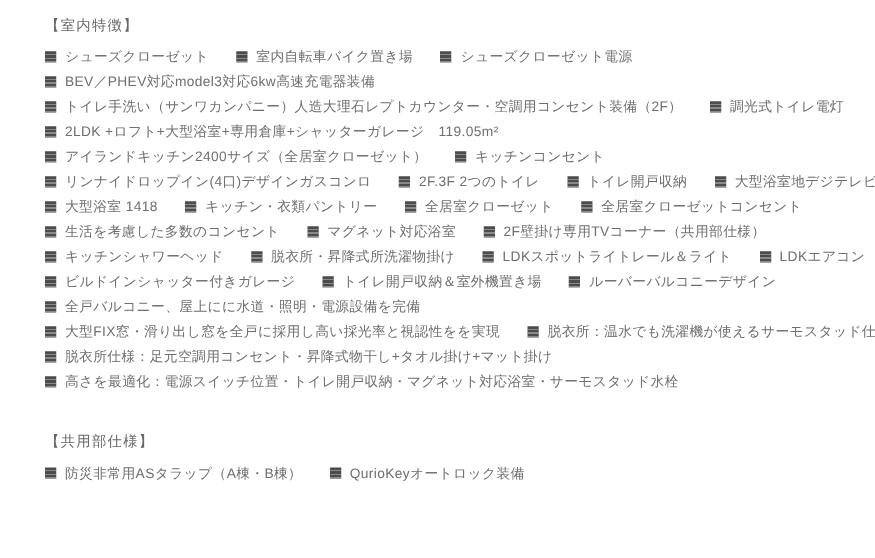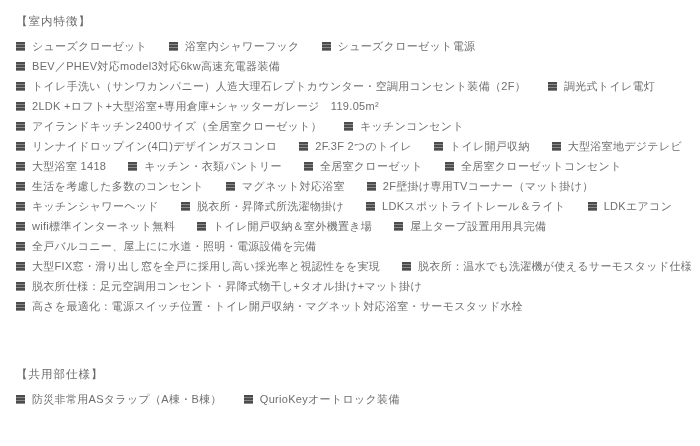--- a/index.html
+++ b/index.html
@@ -3,30 +3,30 @@
 <meta charset="utf-8">
 <style>
   * { box-sizing: border-box; margin: 0; padding: 0; }
   html, body { width: 700px; height: 446px; }
   body {
     background: #ffffff;
     font-family: "Liberation Sans", sans-serif;
     color: #6e6e6e;
     overflow: hidden;
   }
-  .page { padding: 13px 8px 0 16px; }
+  .page { padding: 13px 8px 0 36px; }
   .section-title {
     font-size: 11.5px;
     font-weight: 400;
     color: #686868;
     letter-spacing: 1px;
     line-height: 16px;
     margin-bottom: 7px;
   }
-  .feature-section + .feature-section { margin-top: 50px; }
+  .feature-section + .feature-section { margin-top: 30px; }
   .feature-row {
     line-height: 20px;
     font-size: 11px;
     letter-spacing: 0.3px;
     white-space: nowrap;
   }
   .feature-item { margin-right: 22px; }
   .feature-item:last-child { margin-right: 0; }
   .sq {
     display: inline-block;
@@ -43,30 +43,30 @@
   }
   .feature-label { color: #6e6e6e; text-align: right; }
 </style>
 </head>
 <body>
 
 <div class="page">
   <div id="sections-root">
       <section class="feature-section">
         <h2 class="section-title">【室内特徴】</h2>
-        <div class="feature-row"><span class="feature-item"><span class="sq"></span><span class="feature-label">シューズクローゼット</span></span><span class="feature-item"><span class="sq"></span><span class="feature-label">浴室内シャワーフック</span></span><span class="feature-item"><span class="sq"></span><span class="feature-label">シューズクローゼット電源</span></span></div>
+        <div class="feature-row"><span class="feature-item"><span class="sq"></span><span class="feature-label">シューズクローゼット</span></span><span class="feature-item"><span class="sq"></span><span class="feature-label">室内自転車バイク置き場</span></span><span class="feature-item"><span class="sq"></span><span class="feature-label">シューズクローゼット電源</span></span></div>
         <div class="feature-row"><span class="feature-item"><span class="sq"></span><span class="feature-label">BEV／PHEV対応model3対応6kw高速充電器装備</span></span></div>
         <div class="feature-row"><span class="feature-item"><span class="sq"></span><span class="feature-label">トイレ手洗い（サンワカンパニー）人造大理石レプトカウンター・空調用コンセント装備（2F）</span></span><span class="feature-item"><span class="sq"></span><span class="feature-label">調光式トイレ電灯</span></span></div>
         <div class="feature-row"><span class="feature-item"><span class="sq"></span><span class="feature-label">2LDK +ロフト+大型浴室+専用倉庫+シャッターガレージ　119.05m²</span></span></div>
         <div class="feature-row"><span class="feature-item"><span class="sq"></span><span class="feature-label">アイランドキッチン2400サイズ（全居室クローゼット）</span></span><span class="feature-item"><span class="sq"></span><span class="feature-label">キッチンコンセント</span></span></div>
         <div class="feature-row"><span class="feature-item"><span class="sq"></span><span class="feature-label">リンナイドロップイン(4口)デザインガスコンロ</span></span><span class="feature-item"><span class="sq"></span><span class="feature-label">2F.3F 2つのトイレ</span></span><span class="feature-item"><span class="sq"></span><span class="feature-label">トイレ開戸収納</span></span><span class="feature-item"><span class="sq"></span><span class="feature-label">大型浴室地デジテレビ</span></span></div>
         <div class="feature-row"><span class="feature-item"><span class="sq"></span><span class="feature-label">大型浴室 1418</span></span><span class="feature-item"><span class="sq"></span><span class="feature-label">キッチン・衣類パントリー</span></span><span class="feature-item"><span class="sq"></span><span class="feature-label">全居室クローゼット</span></span><span class="feature-item"><span class="sq"></span><span class="feature-label">全居室クローゼットコンセント</span></span></div>
-        <div class="feature-row"><span class="feature-item"><span class="sq"></span><span class="feature-label">生活を考慮した多数のコンセント</span></span><span class="feature-item"><span class="sq"></span><span class="feature-label">マグネット対応浴室</span></span><span class="feature-item"><span class="sq"></span><span class="feature-label">2F壁掛け専用TVコーナー（マット掛け）</span></span></div>
+        <div class="feature-row"><span class="feature-item"><span class="sq"></span><span class="feature-label">生活を考慮した多数のコンセント</span></span><span class="feature-item"><span class="sq"></span><span class="feature-label">マグネット対応浴室</span></span><span class="feature-item"><span class="sq"></span><span class="feature-label">2F壁掛け専用TVコーナー（共用部仕様）</span></span></div>
         <div class="feature-row"><span class="feature-item"><span class="sq"></span><span class="feature-label">キッチンシャワーヘッド</span></span><span class="feature-item"><span class="sq"></span><span class="feature-label">脱衣所・昇降式所洗濯物掛け</span></span><span class="feature-item"><span class="sq"></span><span class="feature-label">LDKスポットライトレール＆ライト</span></span><span class="feature-item"><span class="sq"></span><span class="feature-label">LDKエアコン</span></span></div>
-        <div class="feature-row"><span class="feature-item"><span class="sq"></span><span class="feature-label">wifi標準インターネット無料</span></span><span class="feature-item"><span class="sq"></span><span class="feature-label">トイレ開戸収納＆室外機置き場</span></span><span class="feature-item"><span class="sq"></span><span class="feature-label">屋上タープ設置用用具完備</span></span></div>
+        <div class="feature-row"><span class="feature-item"><span class="sq"></span><span class="feature-label">ビルドインシャッター付きガレージ</span></span><span class="feature-item"><span class="sq"></span><span class="feature-label">トイレ開戸収納＆室外機置き場</span></span><span class="feature-item"><span class="sq"></span><span class="feature-label">ルーバーバルコニーデザイン</span></span></div>
         <div class="feature-row"><span class="feature-item"><span class="sq"></span><span class="feature-label">全戸バルコニー、屋上にに水道・照明・電源設備を完備</span></span></div>
         <div class="feature-row"><span class="feature-item"><span class="sq"></span><span class="feature-label">大型FIX窓・滑り出し窓を全戸に採用し高い採光率と視認性をを実現</span></span><span class="feature-item"><span class="sq"></span><span class="feature-label">脱衣所：温水でも洗濯機が使えるサーモスタッド仕様</span></span></div>
         <div class="feature-row"><span class="feature-item"><span class="sq"></span><span class="feature-label">脱衣所仕様：足元空調用コンセント・昇降式物干し+タオル掛け+マット掛け</span></span></div>
         <div class="feature-row"><span class="feature-item"><span class="sq"></span><span class="feature-label">高さを最適化：電源スイッチ位置・トイレ開戸収納・マグネット対応浴室・サーモスタッド水栓</span></span></div>
       </section>
       <section class="feature-section">
         <h2 class="section-title">【共用部仕様】</h2>
         <div class="feature-row"><span class="feature-item"><span class="sq"></span><span class="feature-label">防災非常用ASタラップ（A棟・B棟）</span></span><span class="feature-item"><span class="sq"></span><span class="feature-label">QurioKeyオートロック装備</span></span></div>
       </section>
     </div>

